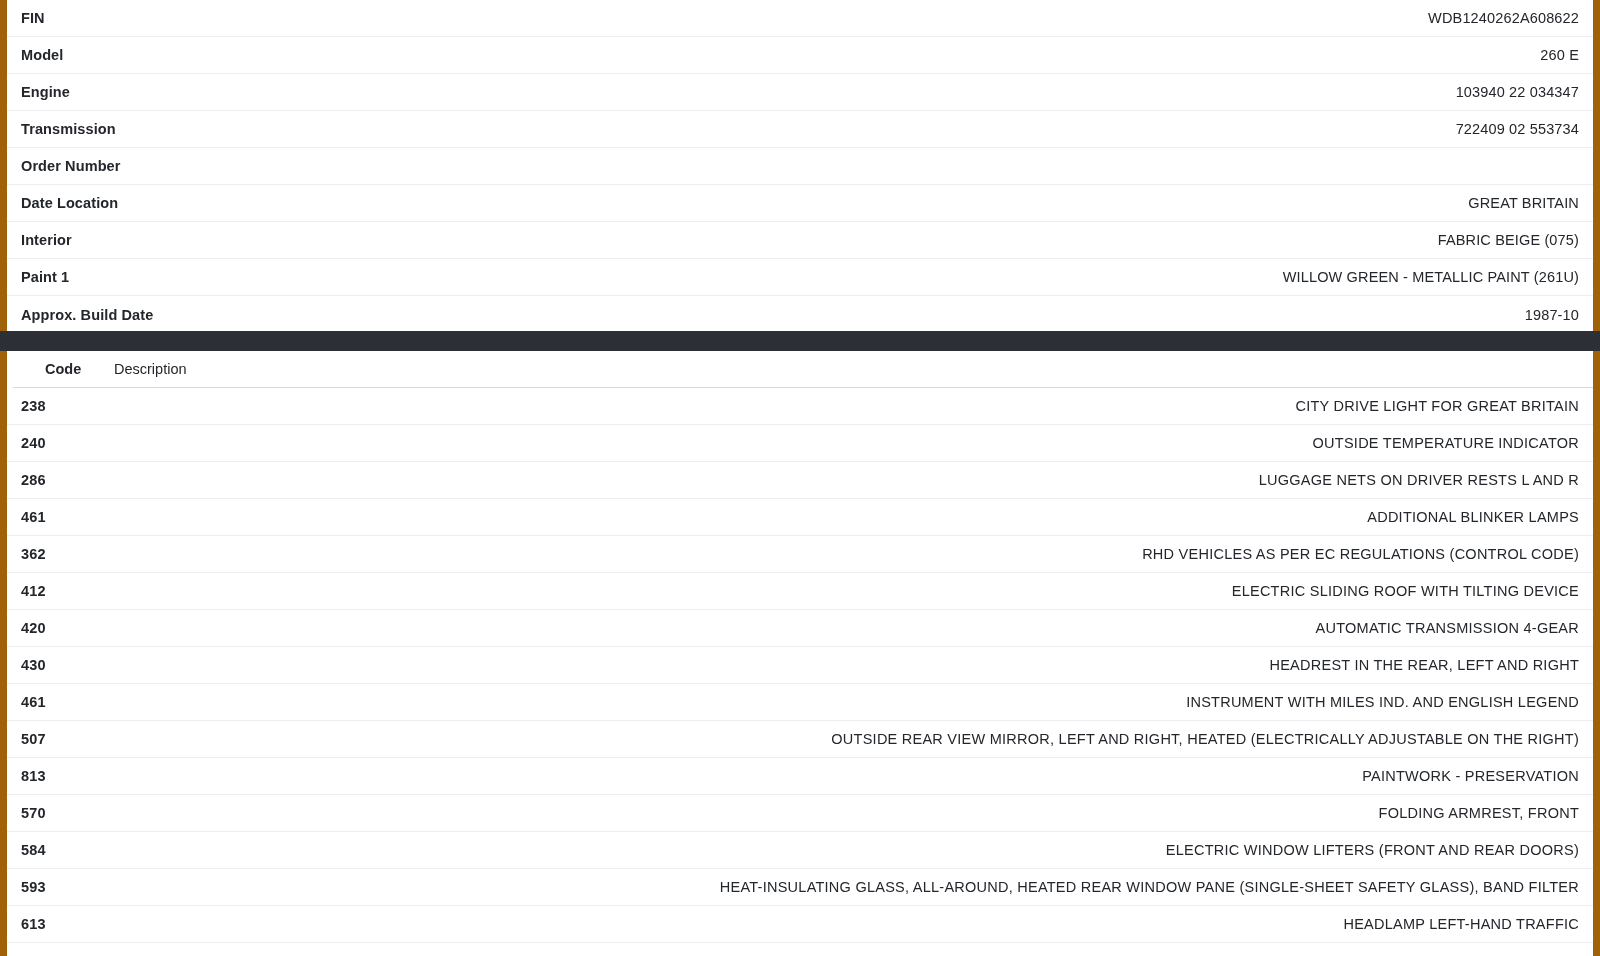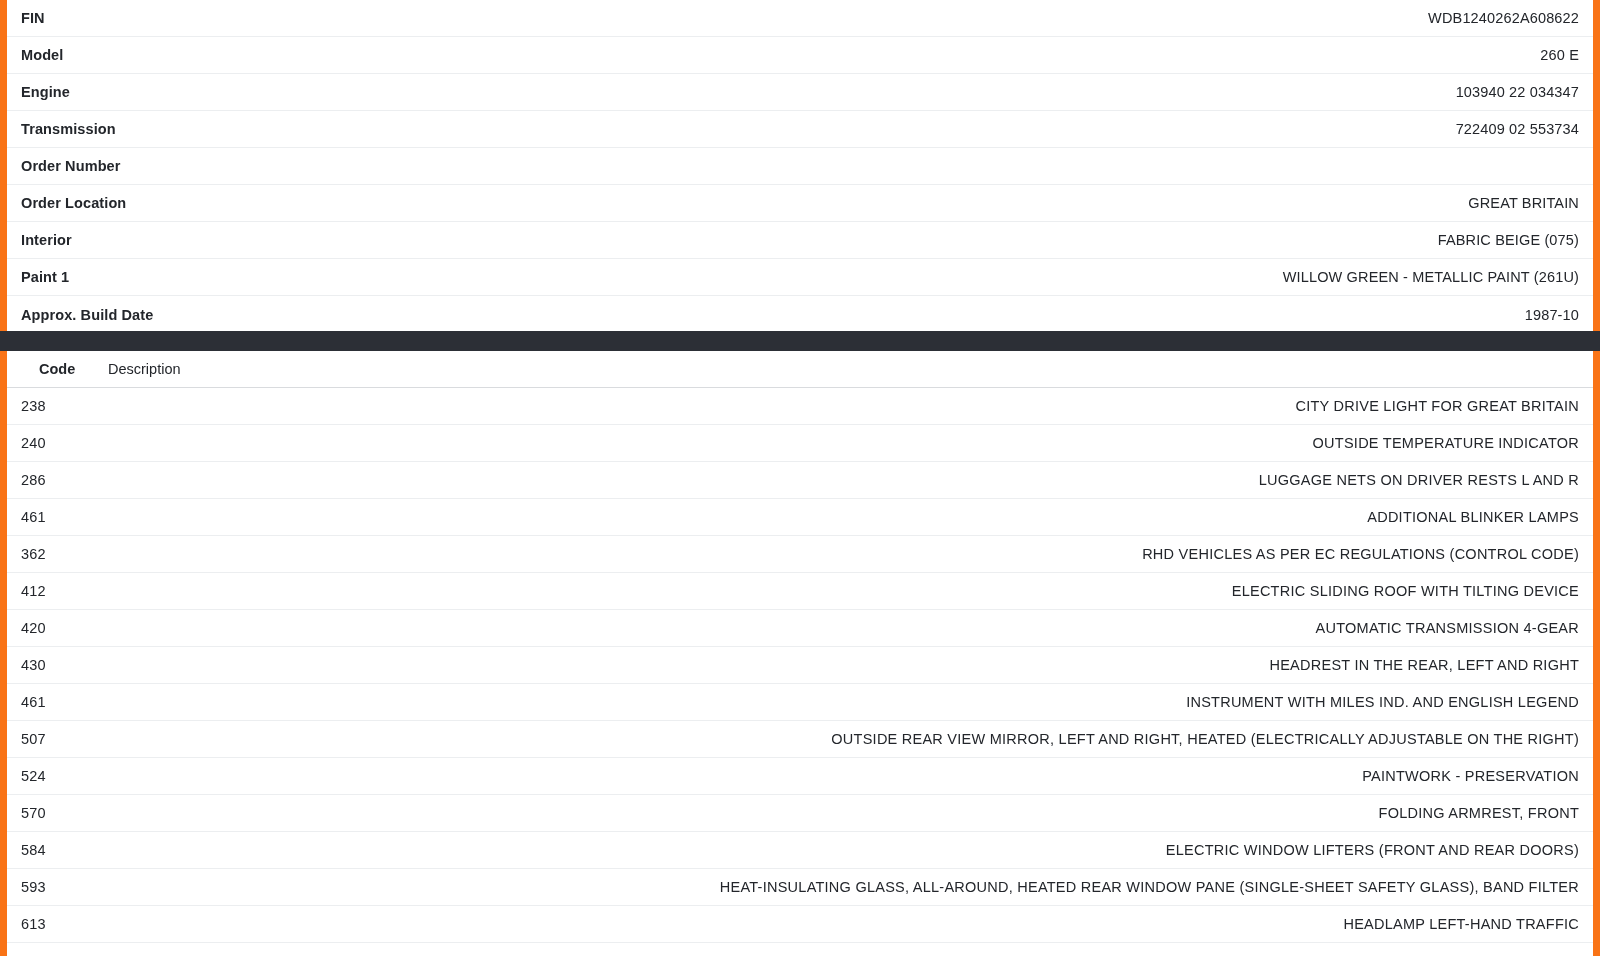--- a/index.html
+++ b/index.html
@@ -12,21 +12,21 @@
     height: 956px;
     font-family: "Liberation Sans", sans-serif;
     color: #222529;
     overflow: hidden;
   }
 
   .page {
     position: relative;
     width: 1600px;
     height: 956px;
-    background: #f97316;
+    background: #a16207;
     box-sizing: border-box;
   }
 
   
   .card {
     background: #ffffff;
     box-sizing: border-box;
   }
 
   .info-card {
@@ -87,20 +87,21 @@
     overflow: hidden;
   }
 
   .equip-header {
     display: flex;
     align-items: center;
     height: 37px;
     border-bottom: 1px solid #d9dbde;
     padding: 0 32px;
     box-sizing: border-box;
+    margin-left: 6px;
   }
   .equip-header .col-code {
     width: 69px;
     flex: 0 0 69px;
     font-size: 14.5px;
     font-weight: bold;
     color: #23262b;
   }
   .equip-header .col-desc {
     flex: 1 1 auto;
@@ -114,21 +115,21 @@
     align-items: center;
     height: 37px;
     border-bottom: 1px solid #eceef0;
     padding: 0 14px;
     box-sizing: border-box;
   }
   .equip-row .cell-code {
     width: 69px;
     flex: 0 0 69px;
     font-size: 14.5px;
-    font-weight: normal;
+    font-weight: bold;
     color: #23262b;
     letter-spacing: 0.2px;
   }
   .equip-row .cell-desc {
     flex: 1 1 auto;
     font-size: 14.5px;
     font-weight: normal;
     color: #23262b;
     letter-spacing: 0.25px;
     text-align: right;
@@ -153,21 +154,21 @@
       <div class="info-value">103940 22 034347</div>
     </div>
     <div class="info-row">
       <div class="info-label">Transmission</div>
       <div class="info-value">722409 02 553734</div>
     </div>
     <div class="info-row">
       <div class="info-label">Order Number</div>
     </div>
     <div class="info-row">
-      <div class="info-label">Order Location</div>
+      <div class="info-label">Date Location</div>
       <div class="info-value">GREAT BRITAIN</div>
     </div>
     <div class="info-row">
       <div class="info-label">Interior</div>
       <div class="info-value">FABRIC BEIGE (075)</div>
     </div>
     <div class="info-row">
       <div class="info-label">Paint 1</div>
       <div class="info-value">WILLOW GREEN - METALLIC PAINT (261U)</div>
     </div>
@@ -219,21 +220,21 @@
     </div>
     <div class="equip-row">
       <div class="cell-code">461</div>
       <div class="cell-desc">INSTRUMENT WITH MILES IND. AND ENGLISH LEGEND</div>
     </div>
     <div class="equip-row">
       <div class="cell-code">507</div>
       <div class="cell-desc">OUTSIDE REAR VIEW MIRROR, LEFT AND RIGHT, HEATED (ELECTRICALLY ADJUSTABLE ON THE RIGHT)</div>
     </div>
     <div class="equip-row">
-      <div class="cell-code">524</div>
+      <div class="cell-code">813</div>
       <div class="cell-desc">PAINTWORK - PRESERVATION</div>
     </div>
     <div class="equip-row">
       <div class="cell-code">570</div>
       <div class="cell-desc">FOLDING ARMREST, FRONT</div>
     </div>
     <div class="equip-row">
       <div class="cell-code">584</div>
       <div class="cell-desc">ELECTRIC WINDOW LIFTERS (FRONT AND REAR DOORS)</div>
     </div>

